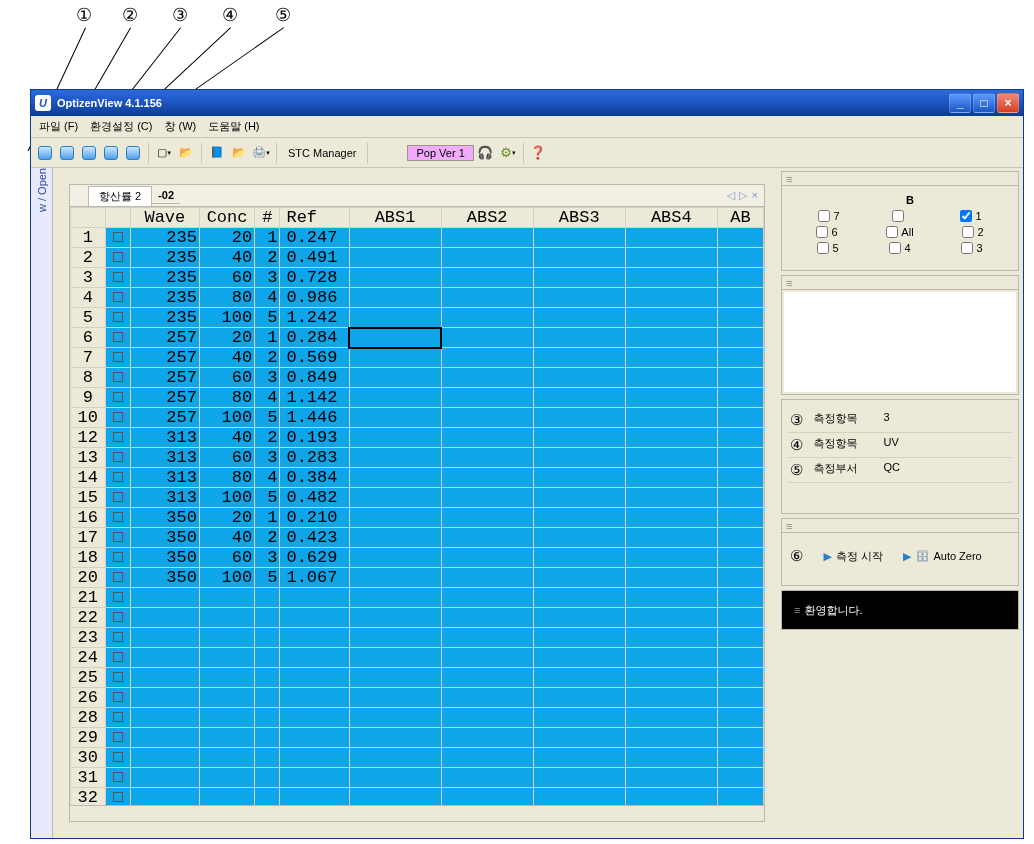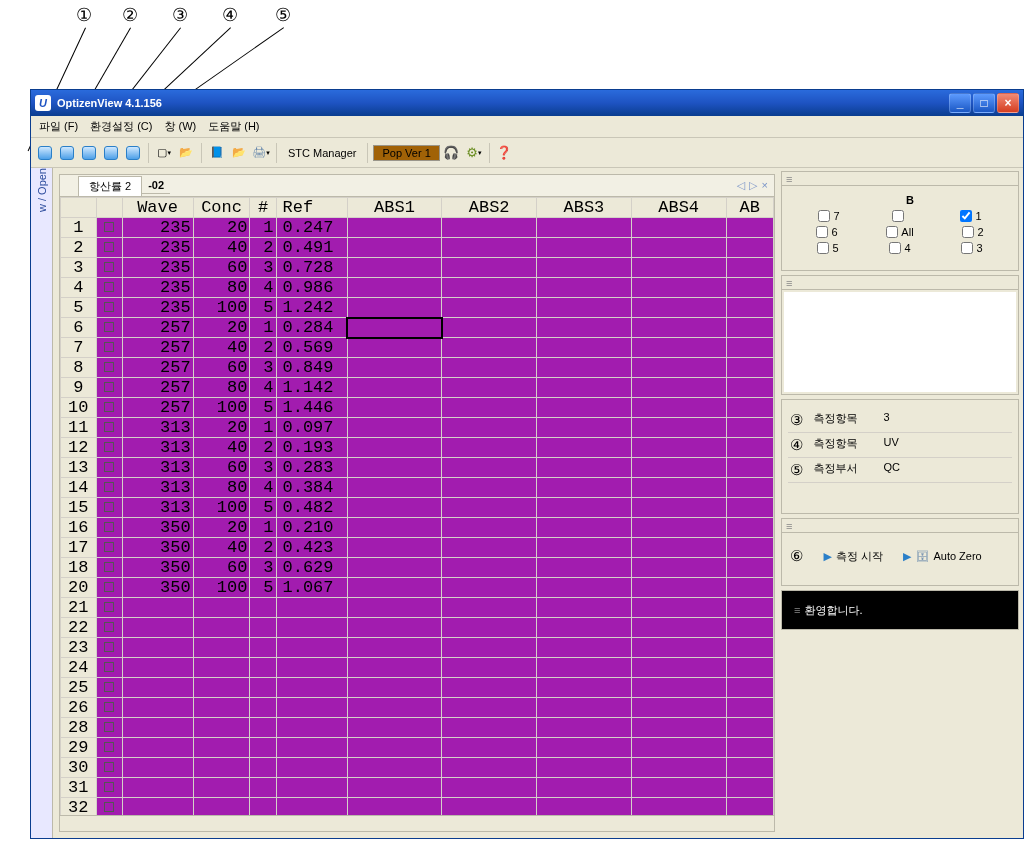--- a/index.html
+++ b/index.html
@@ -22,29 +22,29 @@
   .winbtn.min,.winbtn.max{ background:linear-gradient(#5d9bff,#1a57c4); color:#fff;}
   .winbtn.close{ background:linear-gradient(#f28b76,#d43e21); color:#fff;}
   .menubar { height:22px; background:#ece9d8; display:flex; align-items:center; gap:12px; padding:8px 8px;
              border-bottom:1px solid #c9c6b7; }
   .toolbar { height:30px; background:#ece9d8; display:flex; align-items:center; gap:2px; padding:0 4px;
              border-bottom:1px solid #c9c6b7; }
   .tb-btn { width:20px; height:20px; border:1px solid transparent; display:flex;align-items:center;justify-content:center;}
   .tb-sep { width:1px; height:20px; background:#c9c6b7; margin:0 3px;}
   .cube { width:14px; height:14px; background:linear-gradient(#cfe8ff,#4da0e8); border:1px solid #2a7fc8; border-radius:3px; }
   .tb-text{ padding:0 6px; }
-  .pop { border:1px solid #9a968a; padding:1px 8px; background:#a16207;}
+  .pop { border:1px solid #9a968a; padding:1px 8px; background:#f0abfc;margin-left:34px;}
   .headphones{font-size:13px;color:#b5332e;}
   .gear{font-size:13px;color:#6b8e23;}
   .help{font-size:13px;color:#c5a100;}
 
   .workarea { flex:1; display:flex; min-height:0; }
   .leftstrip{ width:22px; background:#e8e8ff; border-right:1px solid #bcb9aa; display:flex; align-items:flex-start; justify-content:center; }
   .leftstrip span{ writing-mode:vertical-rl; transform:rotate(180deg); color:#2a4a9c; font-size:11px; padding-top:40px;}
-  .center { flex:1; display:flex; flex-direction:column; min-width:0; background:#a21caf; border:1px solid #bcb9aa; margin:6px;}
+  .center { flex:1; display:flex; flex-direction:column; min-width:0; background:#0ea5e9; border:1px solid #bcb9aa; margin:16px;}
   .tabstrip{ height:22px; background:#f2f0e4; display:flex; align-items:center; border-bottom:1px solid #bcb9aa; padding-left:18px; gap:0;}
   .tab{ border:1px solid #bcb9aa; border-bottom:none; background:#fff; padding:2px 10px; font-size:11px;}
   .tabsuffix{ padding:2px 6px; border-bottom:1px solid #bcb9aa; font-weight:bold;}
   .tabstrip .tright{ margin-left:auto; display:flex; gap:4px; padding-right:6px; color:#7a94c8;}
   .tright span{cursor:pointer;}
   .grid{ flex:1; overflow:auto; position:relative;}
   table{ border-collapse:collapse; width:100%; font-size:17px;font-family:Liberation Mono, monospace;}
   th,td{ border:1px solid #d4d0c8; height:17px; padding:0 2px; text-align:right; white-space:nowrap;}
   th{ background:#ece9d8; font-weight:normal; text-align:center;}
   th.rownum, td.rownum{ background:#ece9d8; text-align:center; width:30px;}
@@ -315,33 +315,20 @@
                   <td>100</td>
                   <td>5</td>
                   <td class="ref">1.446</td>
                   <td class=""></td>
                   <td class=""></td>
                   <td class=""></td>
                   <td class=""></td>
                   <td class=""></td>
                 </tr>
                 <tr>
-                  <td class="rownum">11</td>
-                  <td class="chk"><span class="box"></span></td>
-                  <td>313</td>
-                  <td>20</td>
-                  <td>1</td>
-                  <td class="ref">0.097</td>
-                  <td class=""></td>
-                  <td class=""></td>
-                  <td class=""></td>
-                  <td class=""></td>
-                  <td class=""></td>
-                </tr>
-                <tr>
                   <td class="rownum">12</td>
                   <td class="chk"><span class="box"></span></td>
                   <td>313</td>
                   <td>40</td>
                   <td>2</td>
                   <td class="ref">0.193</td>
                   <td class=""></td>
                   <td class=""></td>
                   <td class=""></td>
                   <td class=""></td>

